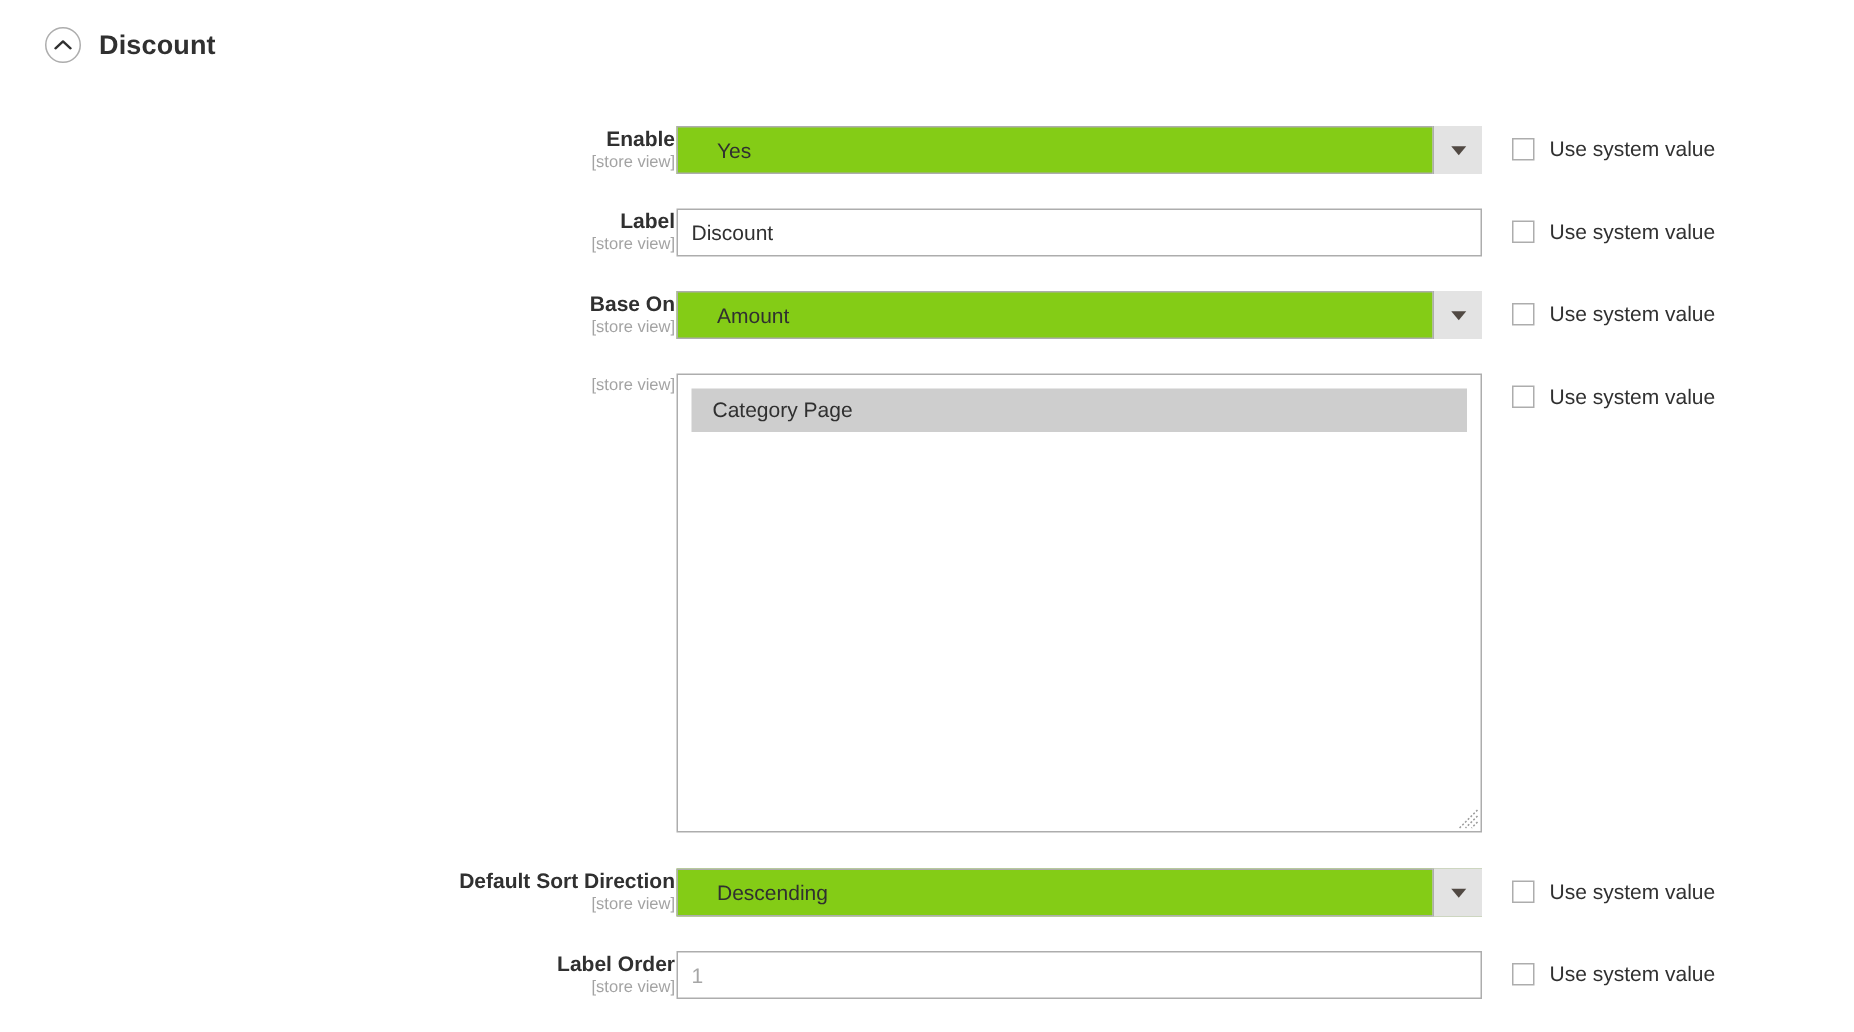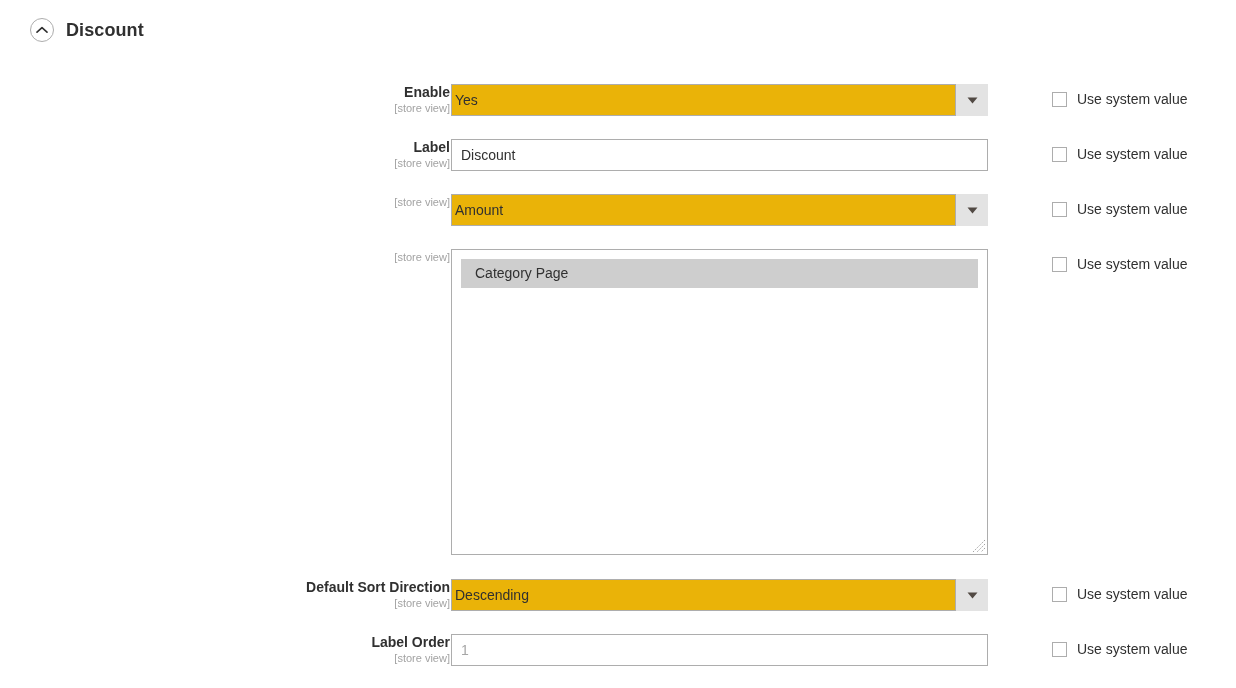--- a/index.html
+++ b/index.html
@@ -102,24 +102,24 @@
   .select-wrap {
     position: relative;
     width: 537px;
     height: 32px;
   }
   .select-box {
     position: absolute;
     inset: 0;
     box-sizing: border-box;
     border: 1px solid #adadad;
-    background: #eab308;
-    display: flex;
-    align-items: center;
-    padding-left: 3px;
+    background: #84cc16;
+    display: flex;
+    align-items: center;
+    padding-left: 26px;
     font-size: 14px;
     color: #303030;
   }
   .select-arrow-btn {
     position: absolute;
     top: 0;
     right: 0;
     width: 33px;
     height: 32px;
     box-sizing: border-box;
@@ -161,21 +161,20 @@
   }
 
   
   .sysval {
     position: absolute;
     left: 1008px;
     display: flex;
     align-items: center;
     gap: 10px;
     white-space: nowrap;
-    margin-left: 44px;
   }
   .checkbox {
     width: 15px;
     height: 15px;
     box-sizing: border-box;
     border: 1px solid #adadad;
     background: #ffffff;
     flex: none;
   }
   .sysval-label {
@@ -225,20 +224,21 @@
     <input class="text-input" type="text" value="Discount" style="">
   </div>
   <div class="sysval" style="top:7px;">
     <span class="checkbox"></span>
     <span class="sysval-label">Use system value</span>
   </div>
 </div>
 
 <div class="form-row" style="top:194px;">
   <div class="label-col">
+    <div class="field-label">Base On</div>
     <div class="field-scope">[store view]</div>
   </div>
   <div class="control-col">
     <div class="select-wrap">
       <div class="select-box">Amount</div>
       <div class="select-arrow-btn">
         <svg width="11" height="7" viewBox="0 0 11 7" aria-hidden="true">
           <path d="M0.5 0.5 H10.5 L5.5 6.5 Z" fill="#514943"></path>
         </svg>
       </div>

